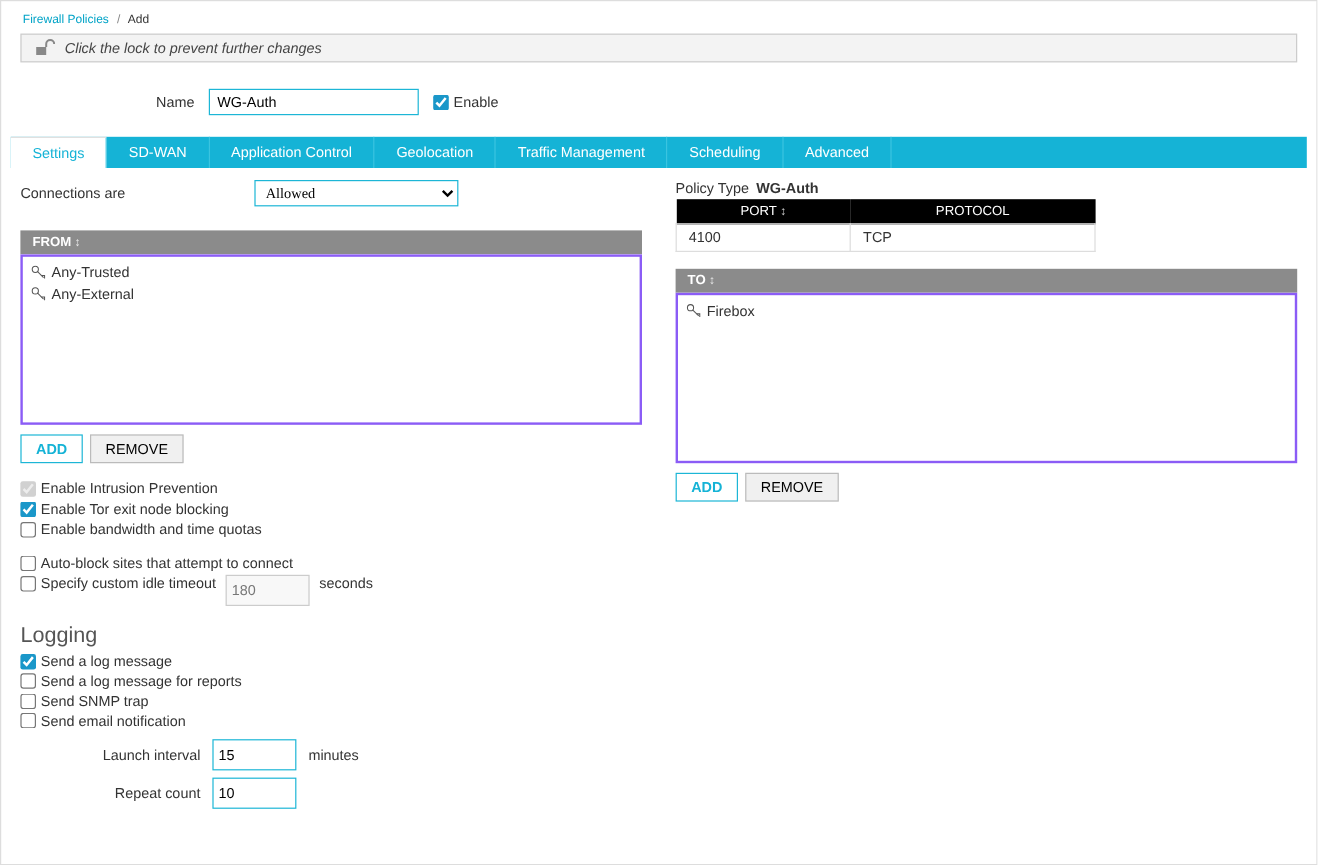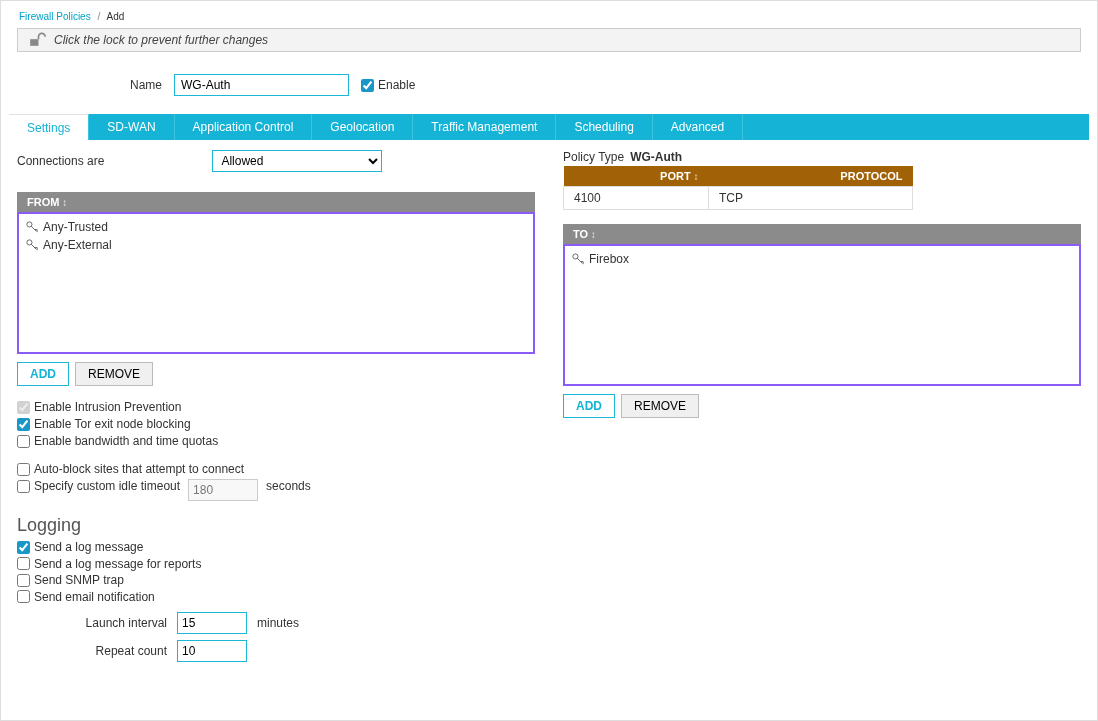--- a/index.html
+++ b/index.html
@@ -41,45 +41,45 @@
   .tab {
     padding: 0 18px; display:flex; align-items:center; height:26px;
     color: #fff; font-size: 12px; border-right: 1px solid #3ac4e0;
     cursor: pointer;
   }
   .tab.active { background: #fff; color: #15b3d6; border-top:1px solid #e0e0e0;}
   .content { padding: 0 8px; display:flex; gap: 28px; }
   .col { flex: 1; min-width:0; }
   .row1 { display:flex; align-items:center; gap: 18px; margin-bottom: 10px; }
   select.allowed {
-    width: 170px; height: 22px; border:1px solid #1cb6d6; background:#fff; font-size:12px; padding: 0 4px;
+    width: 170px; height: 22px; border:1px solid #1cb6d6; background:#fff; font-size:12px; padding: 0 4px; font-family: Liberation Serif, serif;
   }
   .ptype { display:flex; gap:6px; font-size:12px; margin-bottom:2px;}
   .ptype .val { font-weight:bold; }
   table.pt { width: 350px; border-collapse: collapse; font-size:12px; }
-  table.pt th { background:#a16207; color:#fff; font-weight:bold; text-align:right; padding:4px 10px; font-size:11px;}
+  table.pt th { background:#000000; color:#fff; font-weight:normal; text-align:center; padding:4px 10px; font-size:11px;}
   table.pt td { border:1px solid #ddd; padding:4px 10px; }
   .sort::after { content:" \2195"; font-size:10px; opacity:.8;}
   .boxhead {
     background: #8b8b8b; color:#fff; font-weight:bold; font-size:11px;
     padding: 4px 10px;
   }
   .box {
     border:2px solid #8b5cf6; height: 142px; overflow:auto; background:#fff;
     padding: 4px 6px;
   }
   .box .item { display:flex; align-items:center; gap:4px; padding:2px 0; font-size:12px; color:#333;}
   .btnrow { display:flex; gap:6px; margin-top:8px;}
   .btn {
     border:1px solid #bbb; background:#f0f0f0; padding: 4px 12px; font-size:12px; cursor:pointer;
   }
   .btn.primary { border:1px solid #1cb6d6; color:#15b3d6; background:#fff; font-weight:bold;}
   .checks { margin-top: 14px; display:flex; flex-direction:column; gap:3px; }
   .spin {
-    width: 70px; height: 22px; border:1px solid #1cb6d6; background:#fff; padding:2px 4px; font-size:12px;
+    width: 70px; height: 22px; border:1px solid #1cb6d6; background:#fff; padding:12px 4px; font-size:12px;
   }
   .spin.dis { border-color:#ccc; color:#777; background:#f8f8f8;}
   .inline { display:flex; align-items:flex-start; gap:8px; }
   .logging { margin-top: 14px; }
   .logging h3 { font-weight:normal; font-size:18px; color:#555; margin:0 0 4px 0;}
   .formrow { display:flex; align-items:center; gap:10px; margin-top:6px;}
   .formrow .flbl { width: 150px; text-align:right; }
   .gap-top { margin-top: 20px; }
   svg.alias { width:14px; height:12px; }
 </style>

